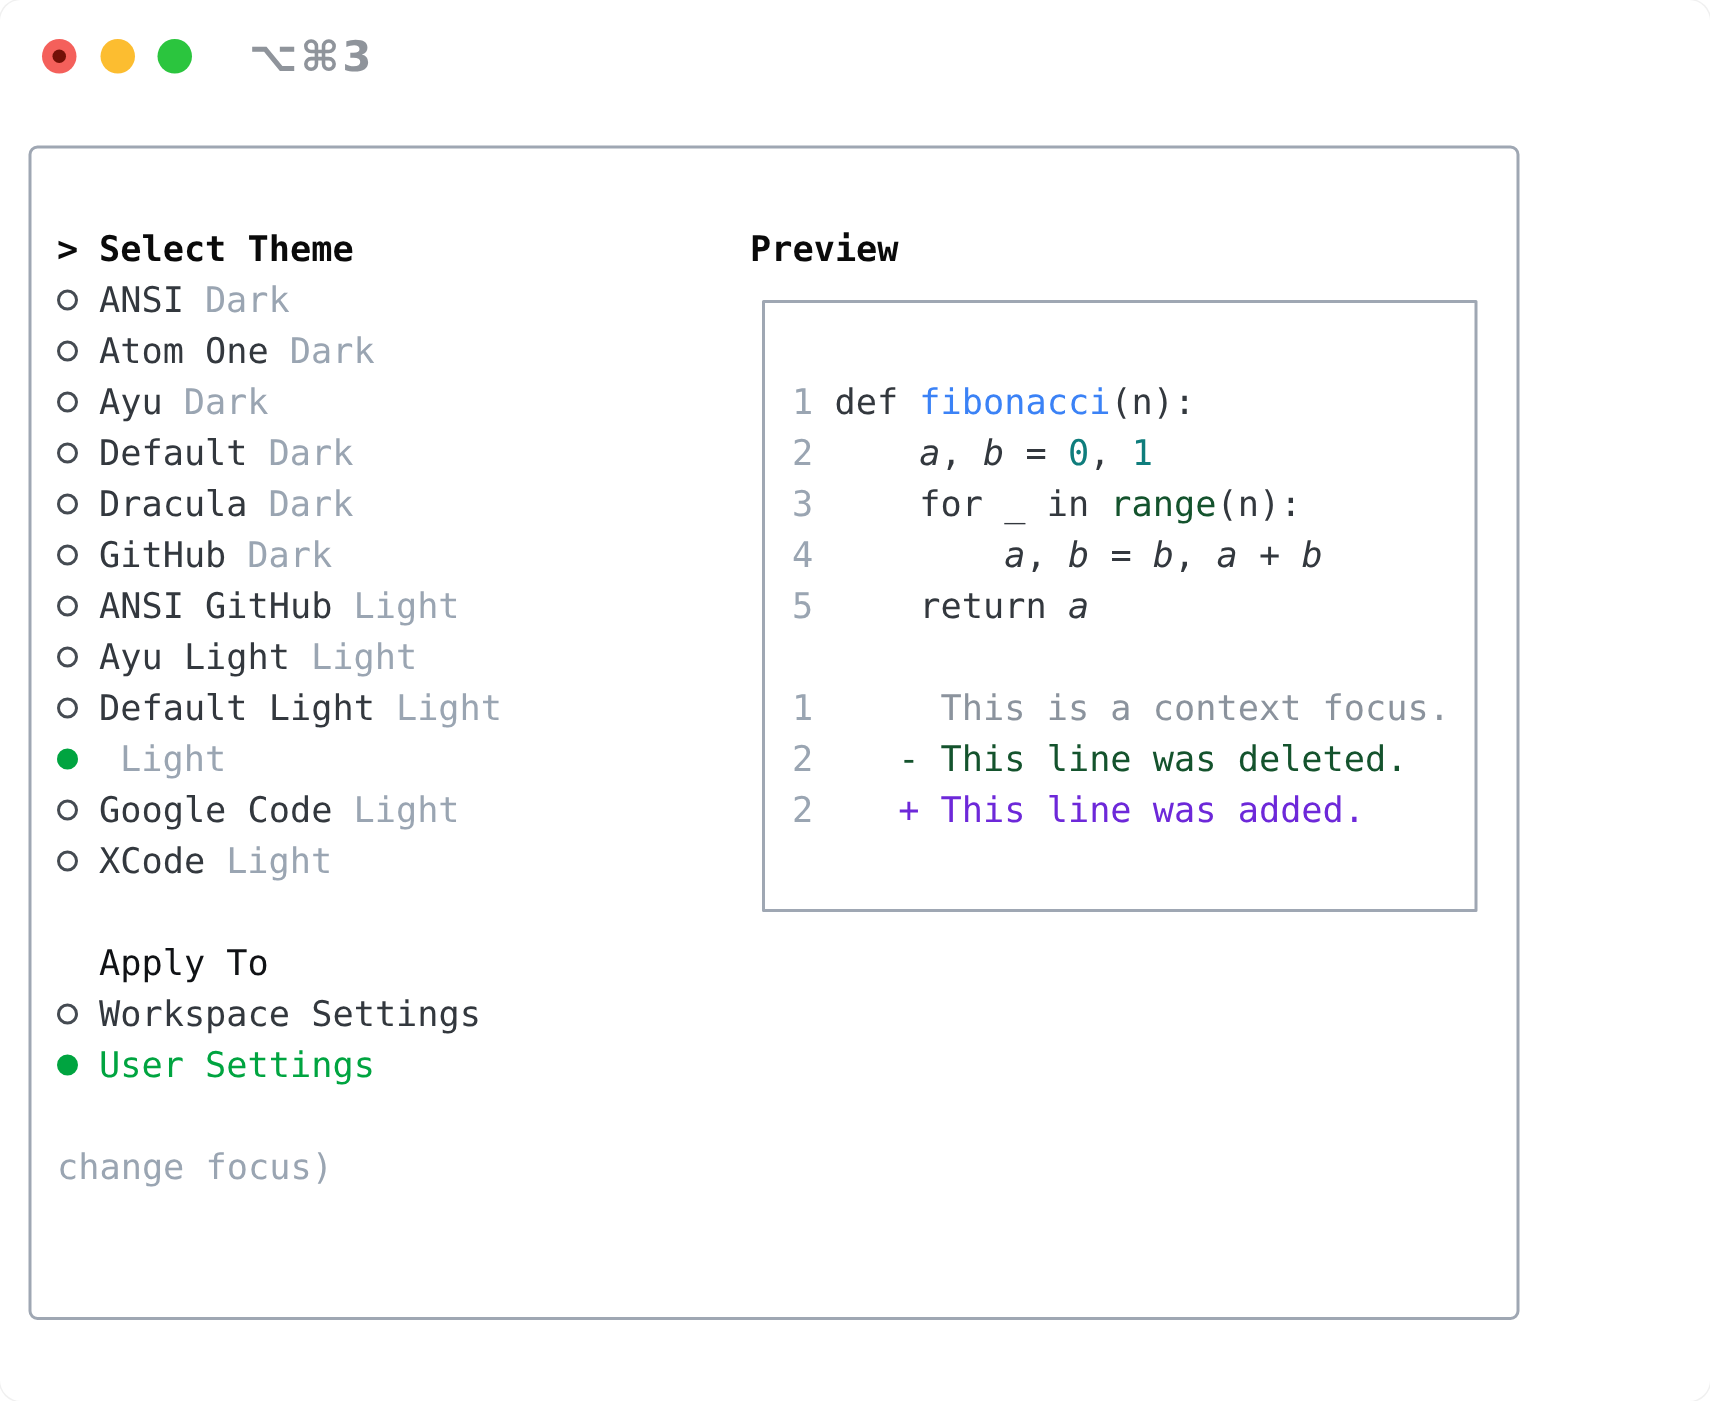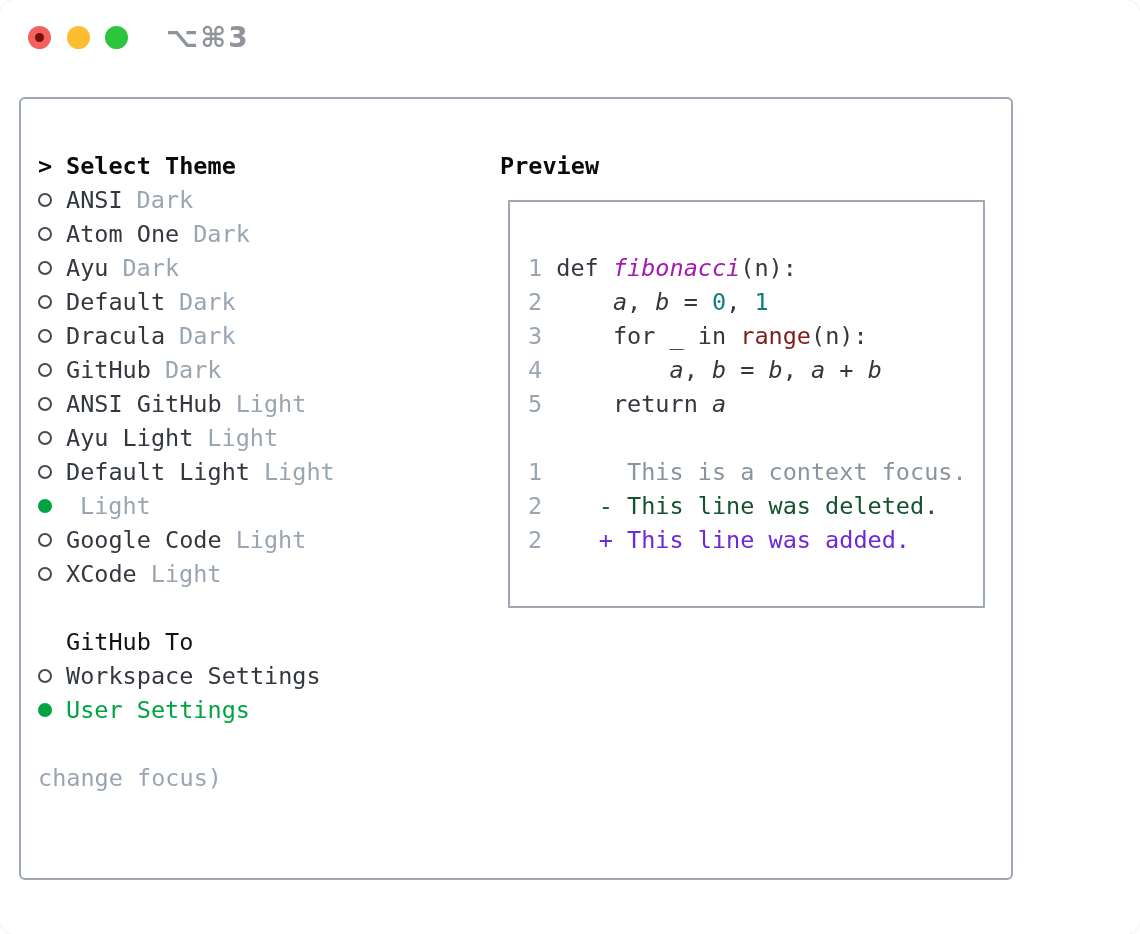--- a/index.html
+++ b/index.html
@@ -46,23 +46,23 @@
   .preview-hdr-row { position:absolute; left:479px; top:50px;justify-content:center; }
   .preview-box {
     position:absolute; left:487px; top:101px; width:477px; height:408px;
     border:2px solid #9fa7b3; border-radius:1px; background:#ffffff;
     padding:49px 0 0 18px; overflow:hidden;
   }
   .crow { height:34px; line-height:34px; font-size:23.5px; white-space:pre;
           color:#33383e; }
   .tok-ln  { color:#9aa5b2; }
   .tok-pl  { color:#33383e; }
-  .tok-fn  { color:#a21caf;font-style:italic; }
+  .tok-fn  { color:#3b82f6; }
   .tok-nm  { color:#0f7d7c; }
-  .tok-bi  { color:#7f1d1d; }
+  .tok-bi  { color:#14532d; }
   .tok-vr  { color:#33383e; font-style:italic; }
   .tok-ctx { color:#8b939d; }
   .tok-del { color:#14532d; }
   .tok-add { color:#6d28d9;text-align:right; }
 </style>
 </head>
 <body>
 
 <div class="window">
 
@@ -95,21 +95,21 @@
           <div class="row"><span class="mark"><span class="dot"></span></span><span>Default Light</span><span class="sfx">Light</span></div>
           <div class="row"><span class="mark"><span class="dot sel"></span></span><span class="sfx">Light</span></div>
           <div class="row"><span class="mark"><span class="dot"></span></span><span>Google Code</span><span class="sfx">Light</span></div>
           <div class="row"><span class="mark"><span class="dot"></span></span><span>XCode</span><span class="sfx">Light</span></div>
         </div>
 
       <div class="row"></div>
 
       <div class="row">
         <span class="mark"></span>
-        <span class="apply-hdr">GitHub To</span>
+        <span class="apply-hdr">Apply To</span>
       </div>
 
       <div id="apply-rows">
           <div class="row"><span class="mark"><span class="dot"></span></span><span>Workspace Settings</span></div>
           <div class="row"><span class="mark"><span class="dot sel"></span></span><span class="sel-green">User Settings</span></div>
         </div>
 
       <div class="row"></div>
 
       <div id="hint-rows">

